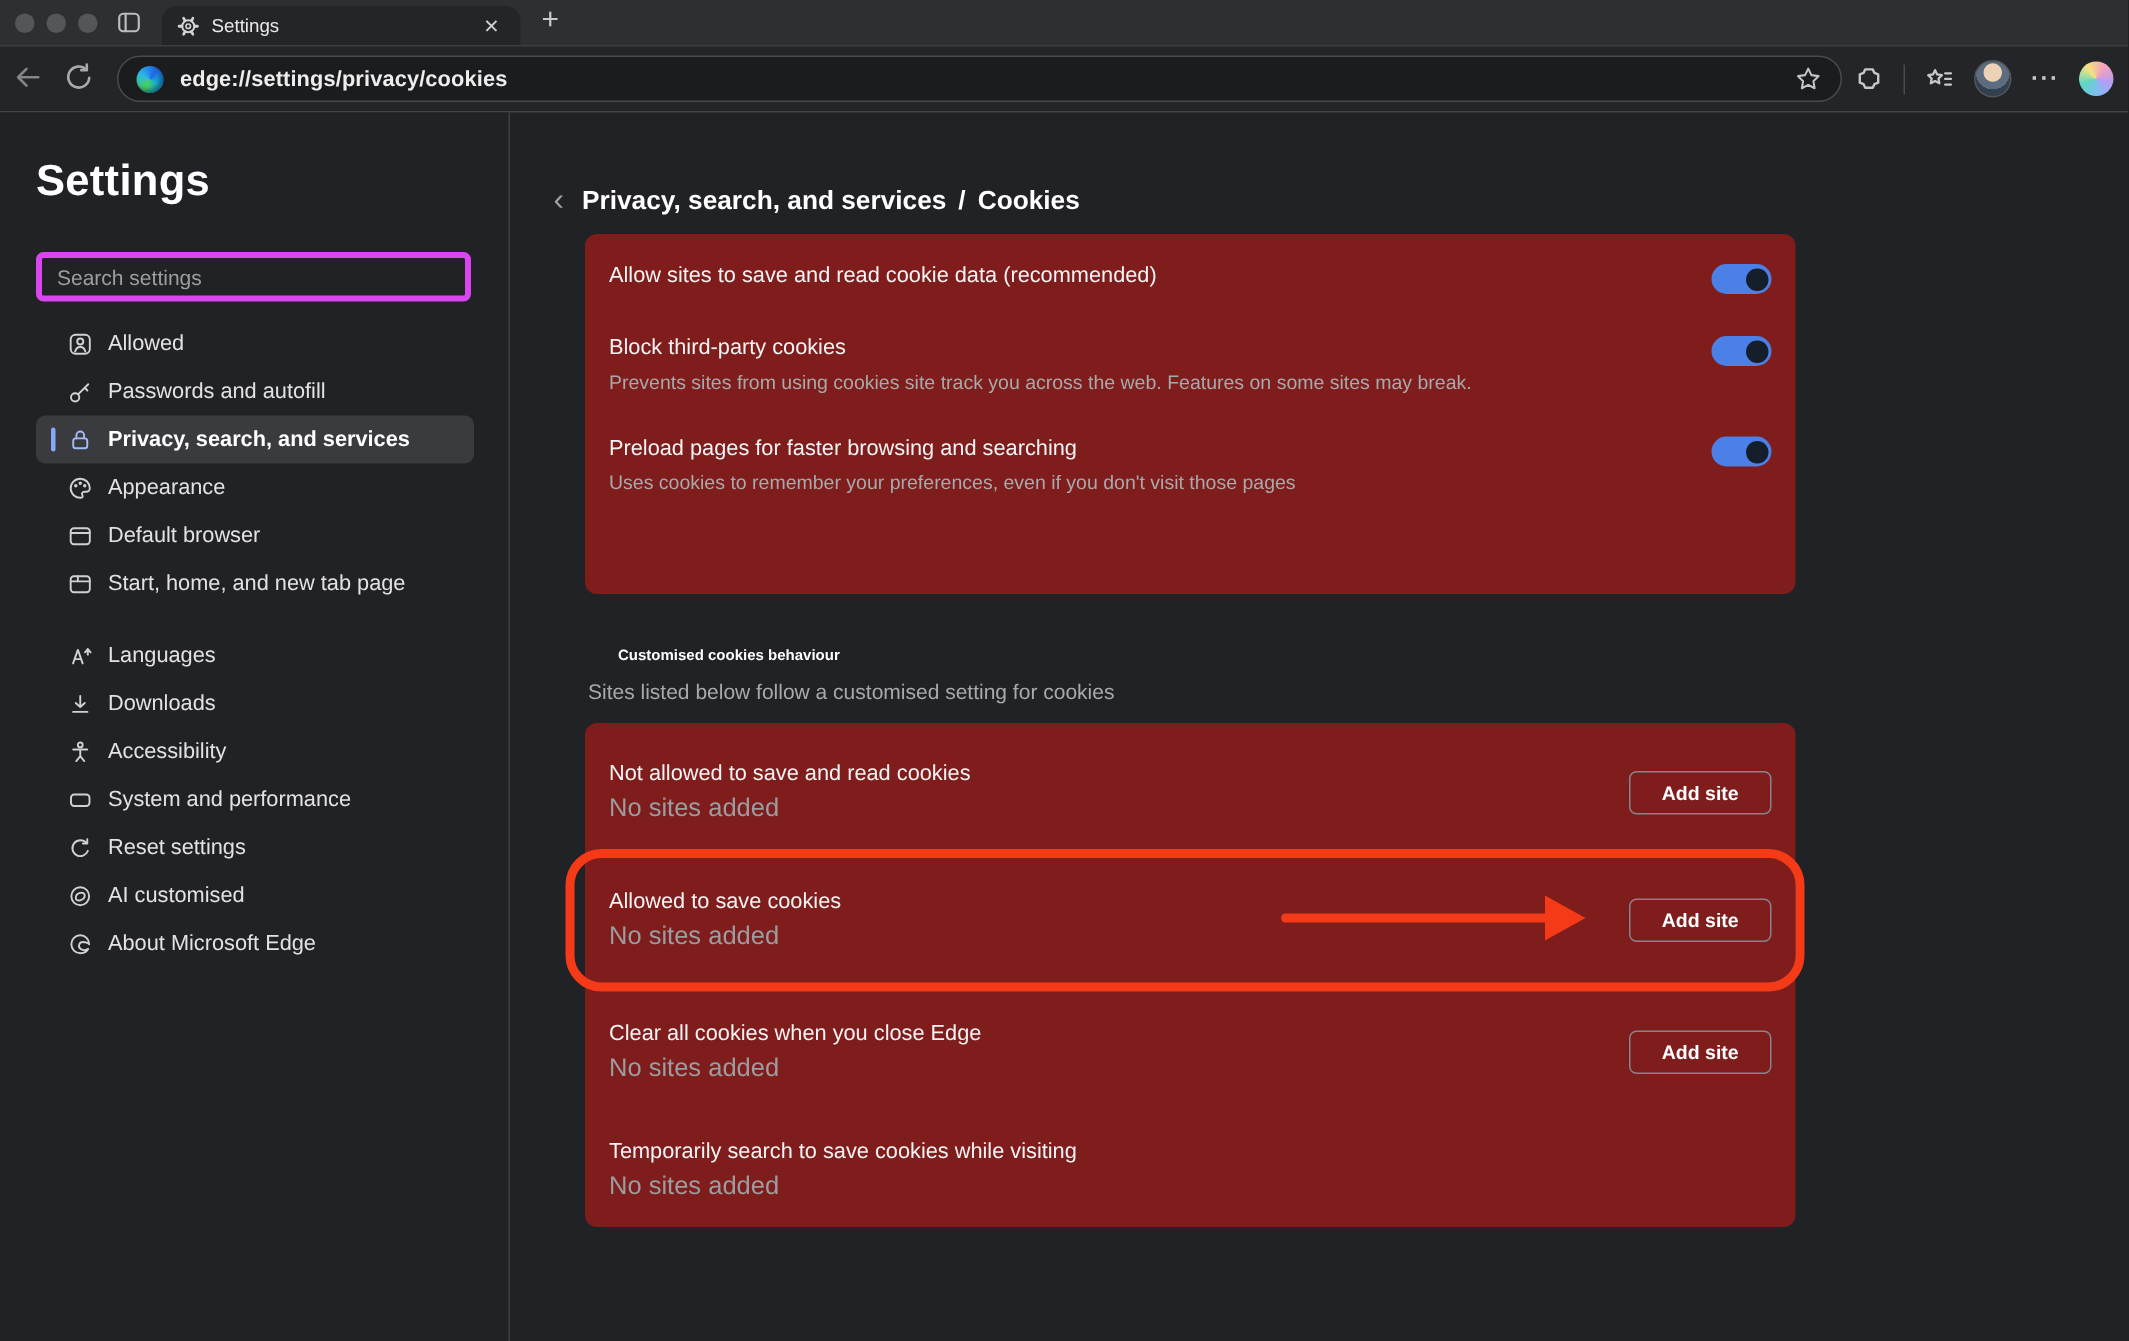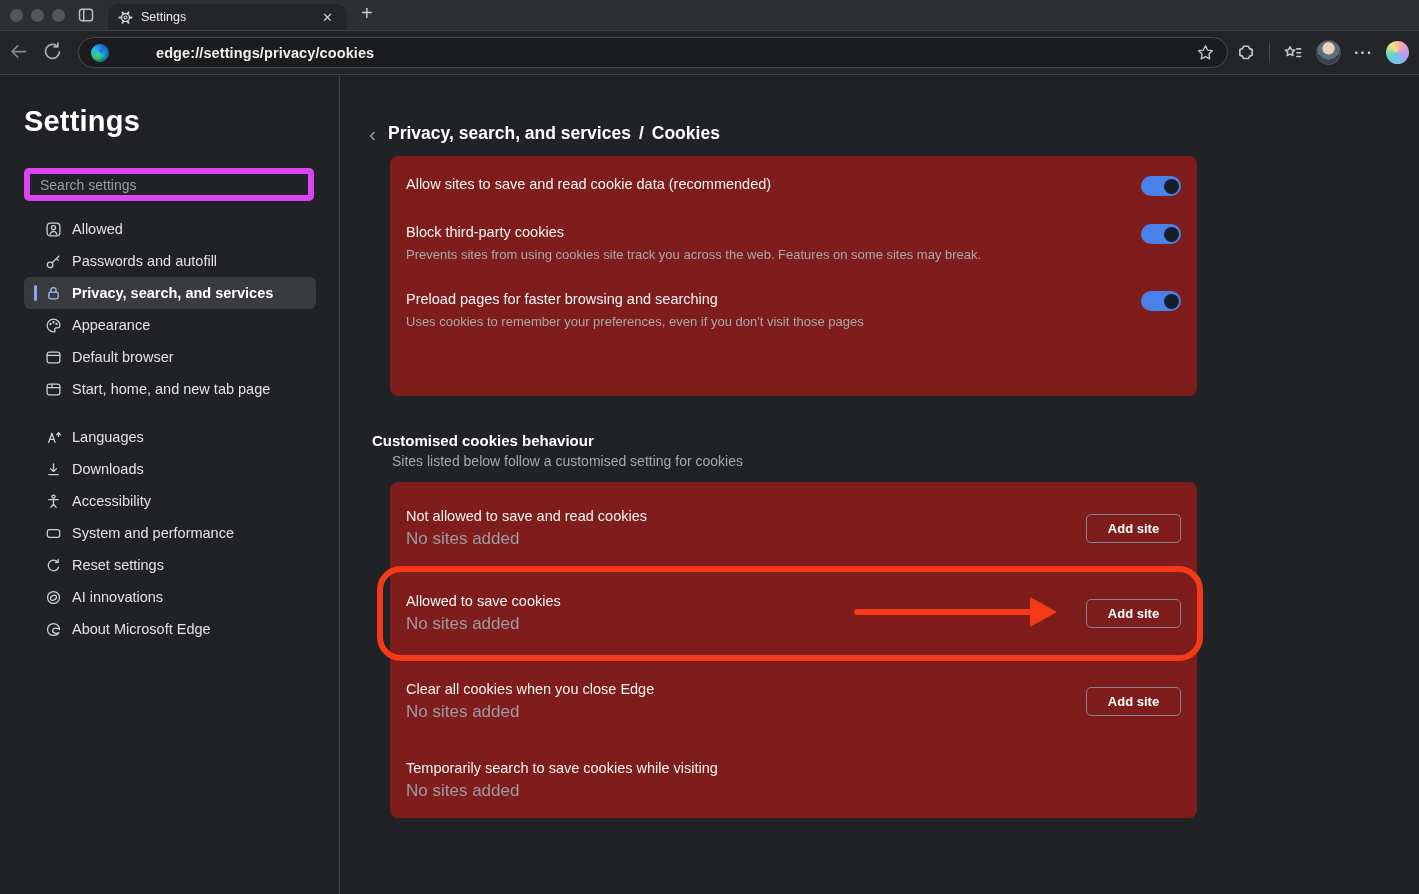--- a/index.html
+++ b/index.html
@@ -13,35 +13,35 @@
   .tab{position:absolute;left:108px;top:4px;width:239px;height:26px;background:#242528;border-radius:10px 10px 0 0;display:flex;align-items:center;padding:0 10px;box-sizing:border-box;}
   .tab-title{color:#e8e8e9;font-size:12.5px;margin-left:8px;flex:1;white-space:nowrap;overflow:hidden;}
   .tab-close{color:#cfd0d2;font-size:13px;line-height:1;padding:2px 4px;border-radius:4px;}
   .newtab{position:absolute;left:361px;top:2px;color:#c9cacc;font-size:20px;font-weight:300;}
 
   
   .toolbar{position:absolute;top:30px;left:0;width:100%;height:45px;background:#242528;border-top:1px solid #3e3f42;border-bottom:1px solid #434447;box-sizing:border-box;}
   .nav-btn{position:absolute;top:10px;color:#85868a;}
   .nav-back{left:8px;}
   .nav-reload{left:42px;color:#a9aaac;}
-  .urlbar{position:absolute;left:78px;top:6px;width:1150px;height:31px;background:#1b1c1e;border:1px solid #4a4b4f;border-radius:16px;display:flex;align-items:center;padding:0 10px 0 12px;box-sizing:border-box;gap:36px;}
+  .urlbar{position:absolute;left:78px;top:6px;width:1150px;height:31px;background:#1b1c1e;border:1px solid #4a4b4f;border-radius:16px;display:flex;align-items:center;padding:0 10px 0 12px;box-sizing:border-box;}
   .edge-logo{width:18px;height:18px;border-radius:50%;background:conic-gradient(from 210deg,#46d256,#2bb8e6,#2067e8,#1db5c8,#46d256);box-shadow:inset -2px -2px 3px rgba(0,40,120,.55);}
   .url-text{color:#eeeeef;font-size:14.5px;font-weight:700;margin-left:11px;flex:1;letter-spacing:.1px;}
   .url-star{color:#c3c4c6;margin-right:2px;}
   .toolbar-right{position:absolute;right:10px;top:6px;height:31px;display:flex;align-items:center;gap:13px;}
   .tb-sep{width:1px;height:20px;background:#4a4b4e;}
   .avatar{width:25px;height:25px;border-radius:50%;background:radial-gradient(circle at 50% 32%, #ecd2b4 0 30%, #5c6d80 33% 58%, #32404f 58%);border:1px solid #55565a;box-sizing:border-box;}
   .more-dots{color:#c6c7c9;font-size:16px;font-weight:700;letter-spacing:1px;line-height:31px;}
   .copilot{width:23px;height:23px;border-radius:50%;background:conic-gradient(from 250deg,#5fd6c3,#f6e37e,#f2a2bd,#b79cf3,#7cc0ef,#5fd6c3);}
   .tb-icon{color:#c6c7c9;display:flex;align-items:center;}
 
   
   .sidebar{position:absolute;left:0;top:75px;width:340px;height:819px;background:#212225;border-right:1px solid #404144;box-sizing:border-box;}
   .sb-title{position:absolute;left:24px;top:30px;font-size:29px;font-weight:700;color:#ffffff;letter-spacing:.2px;}
-  .sb-search{position:absolute;left:24px;top:93px;width:290px;height:33px;background:transparent;border:6px solid #d946ef;border-radius:5px;color:#ef4444;font-size:14px;padding:0 10px;box-sizing:border-box;font-family:"Liberation Sans",sans-serif;outline:none;}
+  .sb-search{position:absolute;left:24px;top:93px;width:290px;height:33px;background:transparent;border:4px solid #d946ef;border-radius:5px;color:#ef4444;font-size:14px;padding:0 10px;box-sizing:border-box;font-family:"Liberation Sans",sans-serif;outline:none;}
   .sb-search::placeholder{color:#9d9ea1;}
   .sb-nav{position:absolute;left:24px;top:138px;width:292px;}
   .nav-item{position:relative;height:32px;display:flex;align-items:center;border-radius:6px;color:#e2e2e4;font-size:14.5px;cursor:pointer;}
   .nav-item .nicon{display:flex;align-items:center;margin:0 10px 0 21px;}
   .nav-item.selected{background:#3a3b3f;color:#ffffff;font-weight:700;}
   .nav-item.selected::before{content:"";position:absolute;left:10px;top:8px;width:3px;height:16px;border-radius:2px;background:#86a8f6;}
   .group-gap{margin-top:16px;}
   .ext-out{margin-left:auto;margin-right:12px;color:#bfc0c3;display:flex;align-items:center;}
 
   
@@ -53,21 +53,21 @@
   .card{position:absolute;left:390px;width:807px;background:#7f1d1d;border-radius:8px;}
   .card1{top:156px;height:240px;}
   .c1r{position:absolute;left:16px;right:16px;}
   .r-title{color:#f3f3f4;font-size:14.5px;}
   .r-desc{color:#a8a9ab;font-size:13px;margin-top:7px;}
   .toggle{position:absolute;right:0;top:0;width:40px;height:20px;border-radius:10px;background:#4b80e8;cursor:pointer;}
   .toggle .knob{position:absolute;right:2.5px;top:2.5px;width:15px;height:15px;border-radius:50%;background:#151e2b;}
   .see-all{position:absolute;left:16px;right:16px;top:355px;height:28px;display:flex;align-items:center;justify-content:space-between;cursor:pointer;}
   .chev{color:#a3a4a7;font-size:22px;line-height:1;}
 
-  .section-head{position:absolute;left:372px;top:432px;color:#ffffff;font-size:15px;font-weight:700;}
+  .section-head{position:absolute;left:412px;top:432px;color:#ffffff;font-size:10px;font-weight:700;}
   .section-sub{position:absolute;left:392px;top:453px;color:#a8a9ab;font-size:14px;}
 
   .card2{top:482px;height:336px;}
   .c2r{position:absolute;left:16px;right:16px;display:flex;align-items:center;justify-content:space-between;}
   .c2-status{color:#9c9da0;font-size:17px;margin-top:5px;}
   .add-btn{width:95px;height:29px;background:transparent;border:1px solid #85868b;border-radius:5px;color:#ffffff;font-size:13px;font-weight:700;font-family:"Liberation Sans",sans-serif;cursor:pointer;}
 
   
   .hl-box{position:absolute;left:377px;top:566px;width:826px;height:95px;border:6px solid #f43a17;border-radius:24px;box-sizing:border-box;pointer-events:none;}
   .hl-shaft{position:absolute;left:854px;top:609px;width:178px;height:6px;background:#f43a17;border-radius:3px;pointer-events:none;}
@@ -263,21 +263,21 @@
       </div>
 
 
       <div class="nav-item">
         <span class="nicon">
             <svg width="17" height="17" viewBox="0 0 16 16" fill="none" stroke="#d0d1d3" stroke-width="1.2" stroke-linejoin="round">
               <circle cx="8" cy="8" r="5.6"></circle>
               <path d="M5.2 8.9c0-3 5.6-4.5 5.6-1.3 0 3-5.6 4.5-5.6 1.3z"></path>
             </svg>
           </span>
-        <span>AI innovations</span>
+        <span>AI customised</span>
       </div>
 
       <div class="nav-item">
         <span class="nicon">
             <svg width="17" height="17" viewBox="0 0 16 16" fill="none" stroke="#d0d1d3" stroke-width="1.2" stroke-linecap="round" stroke-linejoin="round">
               <path d="M13.6 8A5.6 5.6 0 1 0 8 13.6c2.5 0 4.3-1.1 5-2.7-1.1.8-2.3 1-3.5.6-1.8-.6-2.6-1.8-2.2-3.2.3-1 1.2-1.7 2.4-1.7 1.8 0 3.9 1 3.9 1.4z"></path>
             </svg>
           </span>
         <span>About Microsoft Edge</span>
       </div>

